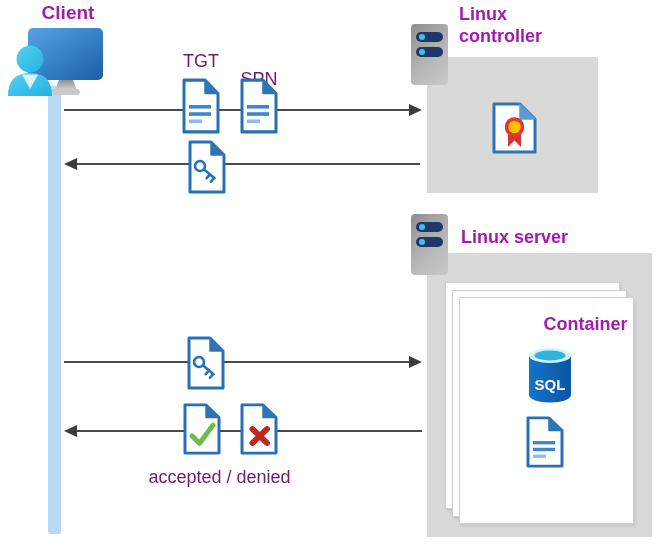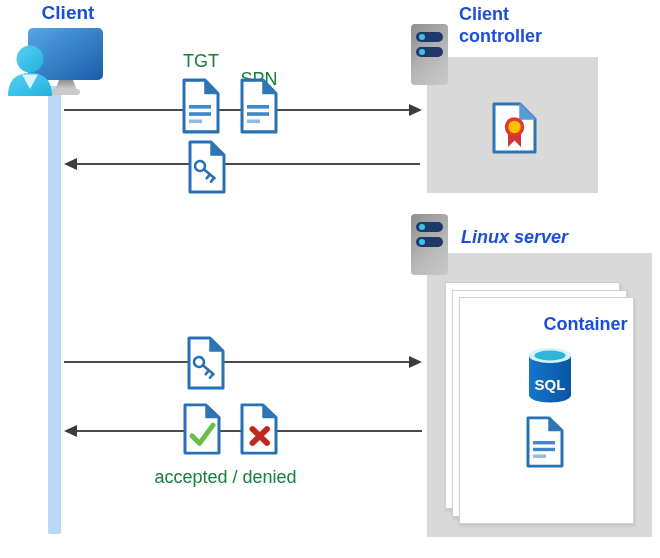--- a/index.html
+++ b/index.html
@@ -1,20 +1,20 @@
 <!DOCTYPE html>
 <html><head>
 <meta charset="utf-8">
 <style>
   html,body{margin:0;padding:0;background:#ffffff;}
   #stage{position:relative;width:660px;height:558px;background:#ffffff;
          font-family:"Liberation Sans",sans-serif;overflow:hidden;}
   .abs{position:absolute;}
-  .title{font-weight:bold;color:#1d4ed8;font-size:18px;line-height:22px;}
-  .label{color:#15803d;font-size:18px;}
+  .title{font-weight:bold;color:#a21caf;font-size:18px;line-height:22px;}
+  .label{color:#701a75;font-size:18px;}
   .center{text-align:center;}
   .graybox{background:#d9d9d9;}
   .card{background:#ffffff;border:1px solid #cfcfcf;box-shadow:1px 2px 3px rgba(0,0,0,0.10);}
   .arrow-line{position:absolute;height:2px;background:#4a4a4a;}
   .head-right{position:absolute;width:0;height:0;border-top:6.5px solid transparent;
               border-bottom:6.5px solid transparent;border-left:13px solid #3c3c3c;}
   .head-left{position:absolute;width:0;height:0;border-top:6.5px solid transparent;
              border-bottom:6.5px solid transparent;border-right:13px solid #3c3c3c;}
   .server{position:absolute;width:37px;height:61px;border-radius:4px;
           background:linear-gradient(135deg,#8f8f8f,#b9b9b9 60%,#c9c9c9);
@@ -109,49 +109,49 @@
     <path d="M23 2 V15 H36 Z" fill="#2e75b6" stroke="#2e75b6" stroke-width="1.5" stroke-linejoin="round"></path>
     <path d="M9 34 L16.5 42 L30 23" stroke="#6abe45" stroke-width="5" fill="none" stroke-linecap="round" stroke-linejoin="round"></path>
   </svg>
 
   <svg class="abs" style="left:240px;top:403px;" width="38" height="52" viewBox="0 0 38 54" preserveAspectRatio="none">
     <path d="M2 2 H23 L36 15 V52 H2 Z" fill="#fff" stroke="#2670b8" stroke-width="3" stroke-linejoin="round"></path>
     <path d="M23 2 V15 H36 Z" fill="#2e75b6" stroke="#2e75b6" stroke-width="1.5" stroke-linejoin="round"></path>
     <path d="M12.5 27 L27 41.5 M27 27 L12.5 41.5" stroke="#c0281e" stroke-width="6" stroke-linecap="round"></path>
   </svg>
 
-  <div class="abs label center" style="left:123px;top:467px;width:205px;">accepted / denied</div>
+  <div class="abs label center" style="left:117px;top:467px;width:205px;">accepted / denied</div>
 
   <div class="abs graybox" style="left:427px;top:57px;width:171px;height:136px;"></div>
   <div class="server" style="left:411px;top:24px;">
     <div class="pill">
         <div class="dot"></div>
       </div>
     <div class="pill">
         <div class="dot"></div>
       </div>
   </div>
-  <div class="abs title" style="left:459px;top:3px;width:115px;">Client controller</div>
+  <div class="abs title" style="left:459px;top:3px;width:115px;">Linux controller</div>
   <svg class="abs" style="left:492px;top:102px;" width="45" height="52" viewBox="0 0 45 52">
     <path d="M2 2 H28 L43 17 V50 H2 Z" fill="#fff" stroke="#2e75b6" stroke-width="3" stroke-linejoin="round"></path>
     <path d="M28 2 V17 H43 Z" fill="#5b9bd5" stroke="#5b9bd5" stroke-width="1.5" stroke-linejoin="round"></path>
     <path d="M16 30 V45 L22.5 38.5 L29 45 V30 Z" fill="#d13438"></path>
     <circle cx="22.5" cy="25" r="8" fill="#ffc000" stroke="#e03a2f" stroke-width="3.5"></circle>
   </svg>
 
   <div class="abs graybox" style="left:427px;top:253px;width:225px;height:284px;"></div>
   <div class="server" style="left:411px;top:214px;">
     <div class="pill">
         <div class="dot"></div>
       </div>
     <div class="pill">
         <div class="dot"></div>
       </div>
   </div>
-  <div class="abs title" style="left:461px;top:226px;white-space:nowrap;font-style:italic;">Linux server</div>
+  <div class="abs title" style="left:461px;top:226px;white-space:nowrap;">Linux server</div>
 
   <div class="abs card" style="left:445px;top:282px;width:173px;height:225px;"></div>
   <div class="abs card" style="left:452px;top:290px;width:173px;height:225px;"></div>
   <div class="abs card" style="left:459px;top:297px;width:173px;height:225px;"></div>
 
   <div class="abs title center" style="left:459px;top:313px;width:173px;padding-left:40px;">Container</div>
 
   <svg class="abs" style="left:527px;top:347px;" width="46" height="56" viewBox="0 0 46 56">
     <defs>
       <linearGradient id="sqlg" x1="0" y1="0" x2="1" y2="0">

